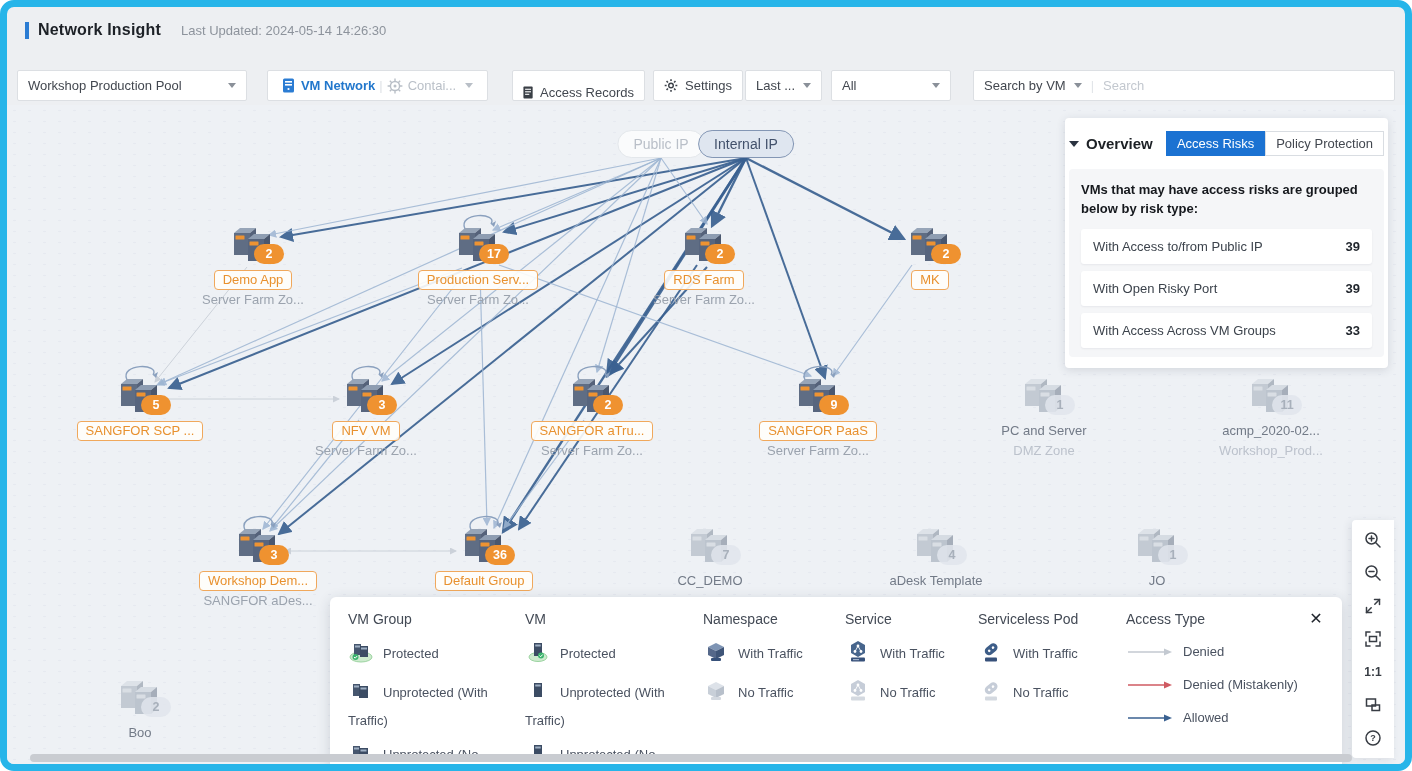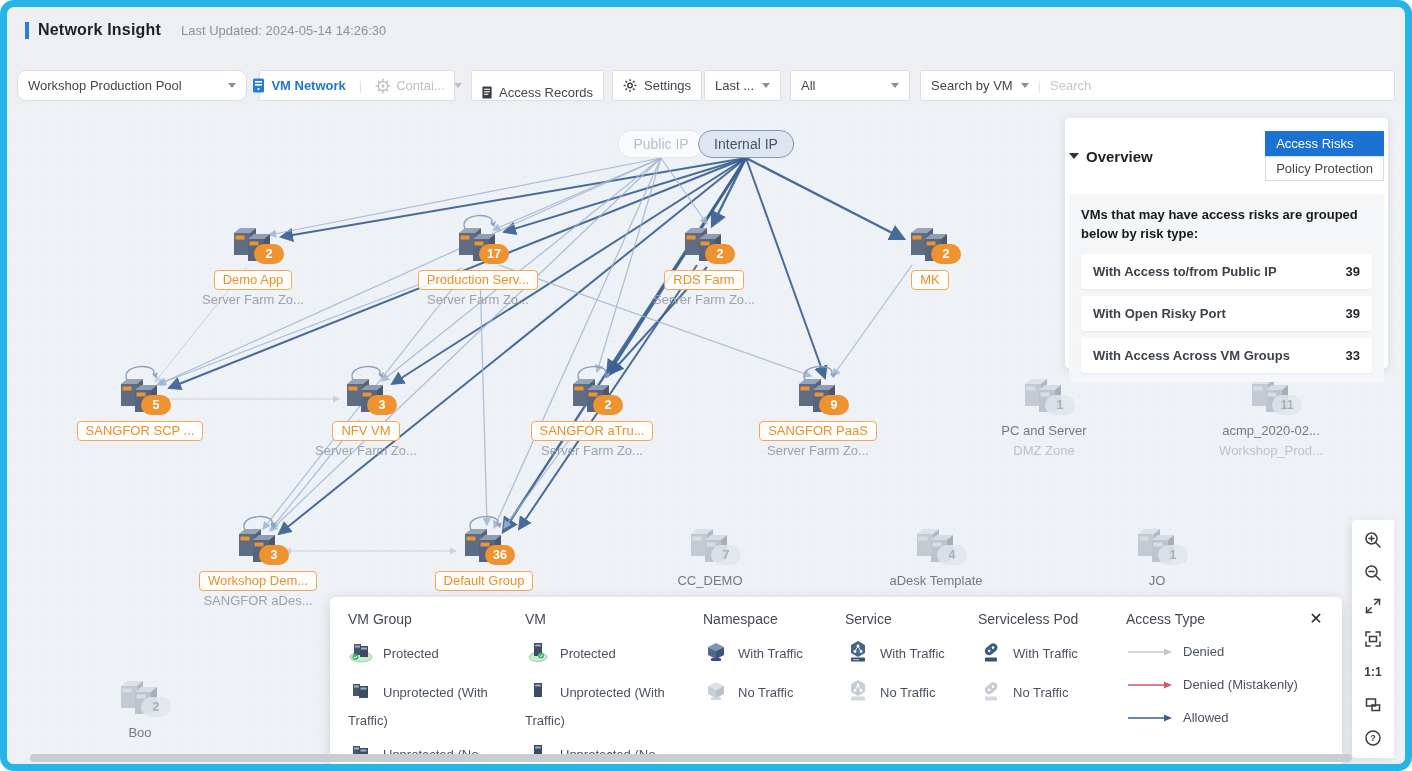--- a/index.html
+++ b/index.html
@@ -14,32 +14,32 @@
   .app-title { font-size:16px; font-weight:bold; color:#1d2127; letter-spacing:.2px; }
   .hdr-sep { color:#d4d8dd; margin:0 10px; font-size:14px; }
   .updated { font-size:13px; color:#8d939c; }
 
   
   .tbar { position:absolute; left:10px; top:63px; right:10px; height:31px; display:flex; align-items:stretch; }
   .tb { background:#fff; border:1px solid #dcdfe3; border-radius:2px; display:flex; align-items:center;
         font-size:13px; color:#42474f; padding:0 10px; height:31px; white-space:nowrap; }
   .caret { display:inline-block; margin-left:8px; width:0; height:0; border-left:4px solid transparent;
            border-right:4px solid transparent; border-top:5px solid #8a9099; }
-  .sel-pool { width:230px; justify-content:space-between; margin-right:12px;border-radius:9px; }
-  .tabgroup { width:196px; margin-right:16px; justify-content:center; gap:13px; }
+  .sel-pool { width:230px; justify-content:space-between; margin-right:20px; }
+  .tabgroup { width:221px; margin-right:24px; justify-content:center; gap:4px; }
   .tab-vm { color:#2277cc; font-weight:bold; display:flex; align-items:center; gap:6px; }
   .tab-sep::before { content:"|"; color:#dfe2e6; }
   .tab-container { color:#b9bfc7; display:flex; align-items:center; gap:5px; }
   .tab-container .caret { border-top-color:#b9bfc7; margin-left:4px; }
   .btn { gap:7px; margin-right:9px; }
   .b-rps { width:185px; justify-content:center; }
   .b-ar { width:133px; justify-content:center; margin-right:8px;align-items:flex-end; }
   .b-set { width:90px; justify-content:center; margin-right:2px; }
   .sel-time { width:77px; justify-content:space-between; margin-right:9px; }
-  .sel-all { width:120px; justify-content:space-between; margin-right:10px; }
+  .sel-all { width:120px; justify-content:space-between; margin-right:22px; }
   .searchbox { flex:1; min-width:270px; display:flex; align-items:center; }
   .searchbox .sep { color:#e2e5e9; margin:0 9px; }
   .searchbox input { border:none; outline:none; font-size:13px; color:#42474f; width:110px; font-family:inherit; }
   .searchbox input::placeholder { color:#c3c8cf; }
 
   
   .canvas { position:absolute; left:0; top:98px; width:1398px; height:659px;
             background:radial-gradient(rgba(186,195,209,.16) 1px, transparent 1.4px) 0 0/15px 11px, #eef1f5; }
   .canvas svg.edges { position:absolute; left:0; top:0; z-index:1; }
 
@@ -63,28 +63,28 @@
   .gnode .nsub { position:absolute; top:82px; width:100%; text-align:center; font-size:13px; color:#9ba3ae; }
   .gnode.inactive .nsub { color:#bcc2cc; }
 
   
   .ovp { position:absolute; left:1058px; top:111px; width:323px; height:250px; background:#fff;
          border-radius:4px; box-shadow:0 2px 10px rgba(40,50,70,.14); z-index:5; padding:13px 4px; }
   .ovp-head { display:flex; align-items:center; }
   .ov-tri { width:0; height:0; border-left:5px solid transparent; border-right:5px solid transparent;
             border-top:6px solid #2b3340; margin-right:7px; }
   .ov-title { font-size:15px; font-weight:bold; color:#1c2025; }
-  .ov-tabs { margin-left:auto; display:flex;flex-direction:column; }
+  .ov-tabs { margin-left:auto; display:flex; }
   .ov-tab { font-size:13px; padding:4px 10px; border:1px solid #d9dde2; color:#42474f; background:#fff; cursor:default; }
   .ov-tab.active { background:#1b72d2; border-color:#1b72d2; color:#fff; }
   .ov-body { margin-top:13px; background:#f5f6f8; border-radius:4px; padding:11px 12px; height:188px; }
   .ov-desc { font-size:13px; font-weight:bold; color:#15181d; line-height:19px; margin-bottom:11px; }
   .risk-row { background:#fff; border-radius:3px; box-shadow:0 1px 2px rgba(60,70,90,.08);
               height:35px; display:flex; align-items:center; padding:0 12px; margin-bottom:7px; }
-  .risk-row .rl { font-size:13px; color:#3c434c;font-weight:bold; }
+  .risk-row .rl { font-size:13px; color:#3c434c; }
   .risk-row .rc { margin-left:auto; font-size:13px; font-weight:bold; color:#1f242b; }
 
   
   .legend { position:absolute; left:323px; top:590px; width:1012px; height:180px; background:#fff;
             border-radius:6px; box-shadow:0 3px 14px rgba(40,50,70,.16); z-index:6; }
   .lg-col { position:absolute; top:14px; }
   .lg-title { font-size:14px; color:#434a55; margin-bottom:13px; }
   .lg-row { font-size:13px; color:#4a5260; line-height:23px; margin-bottom:9px; }
   .lg-ic { display:inline-block; vertical-align:middle; margin-right:9px; }
   .lg-close { position:absolute; right:16px; top:12px; width:20px; height:20px; text-align:center;

